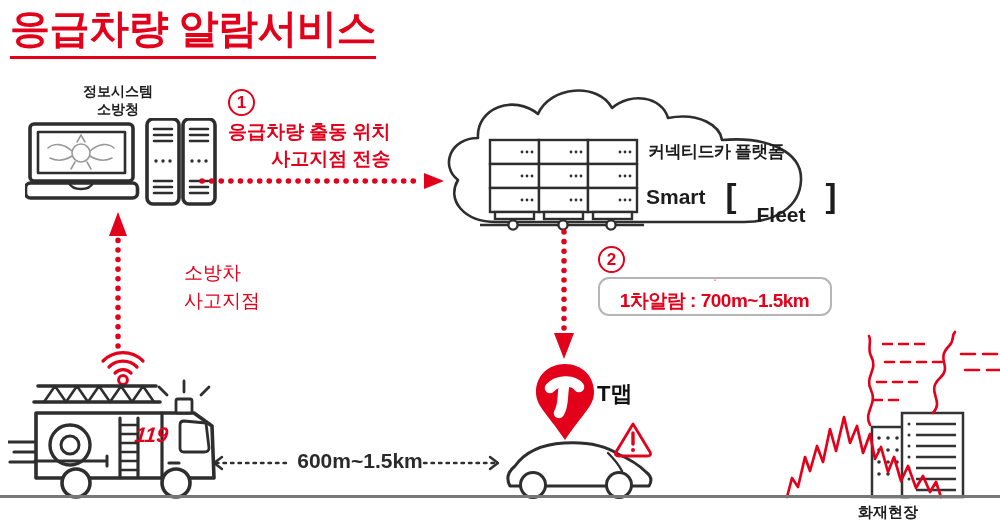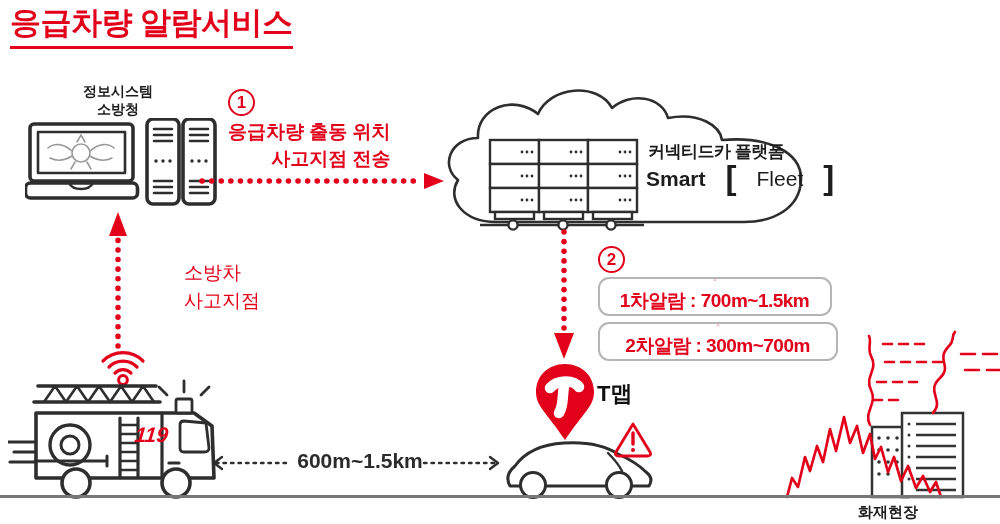--- a/index.html
+++ b/index.html
@@ -7,21 +7,21 @@
   #canvas {
     position:relative; width:1000px; height:524px;
     background:#ffffff; overflow:hidden;
     font-family:"Liberation Sans","DejaVu Sans",sans-serif;
   }
   .abs { position:absolute; }
 
   
   .page-title {
     left:10px; top:6px;
-    font-size:31px; font-weight:800; color:var(--red);
+    font-size:40px; font-weight:800; color:var(--red);
     letter-spacing:-0.5px; line-height:1.1;
     padding-bottom:6px; border-bottom:3.5px solid var(--red);
     display:inline-block;
   }
   .dept-label {
     left:48px; top:82px; width:140px; text-align:center;
     font-size:14px; font-weight:700; color:var(--black-text); line-height:1.3;
   }
   .step-num {
     width:27px; height:27px; border:2.5px solid var(--red); border-radius:50%;
@@ -40,21 +40,21 @@
   }
   .cloud-platform-label {
     left:648px; top:140px;
     font-size:17px; font-weight:800; color:var(--black-text); letter-spacing:-0.5px;
   }
   .cloud-brand {
     left:646px; top:167px;
     display:flex; align-items:center; gap:20px; color:var(--black-text);
   }
   .cloud-brand .word   { font-size:21px; font-weight:700; }
-  .cloud-brand .word-b { font-size:21px; font-weight:400; }
+  .cloud-brand .word-b { font-size:21px; font-weight:700;margin-top:36px; }
   .cloud-brand .bracket{ font-size:33px; font-weight:800; line-height:0.75; position:relative; top:-1px; }
   .alarm-box {
     left:598px; height:39px;
     border:2px solid var(--gray-border); border-radius:11px; background:#fff;
     display:flex; align-items:center; gap:7px; padding:0 10px 0 9px;flex-direction:column;
   }
   .alarm-box-1 { top:277px; width:234px; }
   .alarm-box-2 { top:322px; width:240px; }
   .alarm-label { font-size:19px; font-weight:800; color:var(--red); letter-spacing:-0.5px; white-space:nowrap; }
   .tmap-label {
@@ -202,33 +202,20 @@
         <path d="M9,19 A6.5 6.5 0 0 1 22,19"></path>
         <line x1="6" y1="19" x2="25" y2="19"></line>
         <line x1="0.8" y1="11" x2="5.2" y2="11"></line>
         <line x1="5" y1="3" x2="8" y2="6.2"></line>
         <line x1="26" y1="3" x2="23" y2="6.2"></line>
         <line x1="25.8" y1="11" x2="29.5" y2="11"></line>
       </g>
     </svg>
     <span class="alarm-label">1차알람 : 700m~1.5km</span>
   </div>
-  <div class="abs alarm-box alarm-box-2">
-    <svg width="30" height="25" viewBox="0 0 30 25">
-      <g fill="none" stroke="var(--red)" stroke-width="2.1" stroke-linecap="round">
-        <path d="M9,19 A6.5 6.5 0 0 1 22,19"></path>
-        <line x1="6" y1="19" x2="25" y2="19"></line>
-        <line x1="0.8" y1="11" x2="5.2" y2="11"></line>
-        <line x1="5" y1="3" x2="8" y2="6.2"></line>
-        <line x1="26" y1="3" x2="23" y2="6.2"></line>
-        <line x1="25.8" y1="11" x2="29.5" y2="11"></line>
-      </g>
-    </svg>
-    <span class="alarm-label">2차알람 : 300m~700m</span>
-  </div>
 
   <svg class="abs" style="left:534px;top:362px" width="62" height="80" viewBox="0 0 62 80">
     <path d="M31,2 C14,2 2,14 2,30 C2,44 12,50 31,78 C50,50 60,44 60,30 C60,14 48,2 31,2 Z" fill="var(--red)"></path>
     <g fill="none" stroke="#fff" stroke-width="10.5" stroke-linecap="round">
       <path d="M16,26 C23,18 39,17 45,25"></path>
       <path d="M30,24 C28,35 30,43 25,51"></path>
     </g>
   </svg>
   <div class="abs tmap-label">T맵</div>
 

